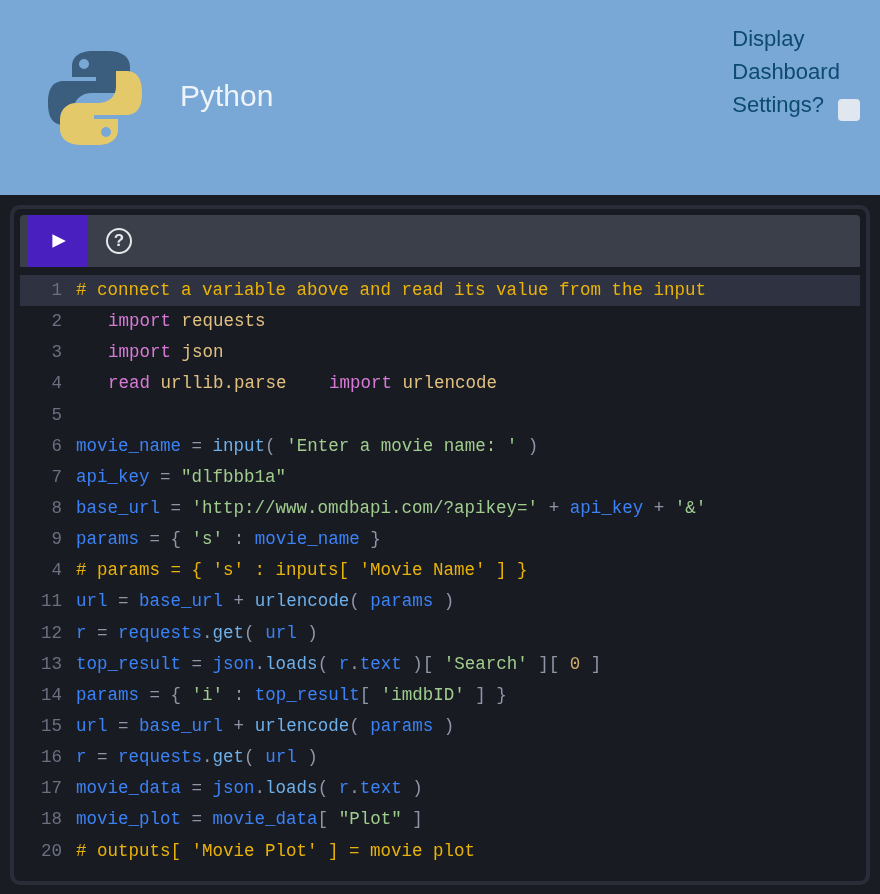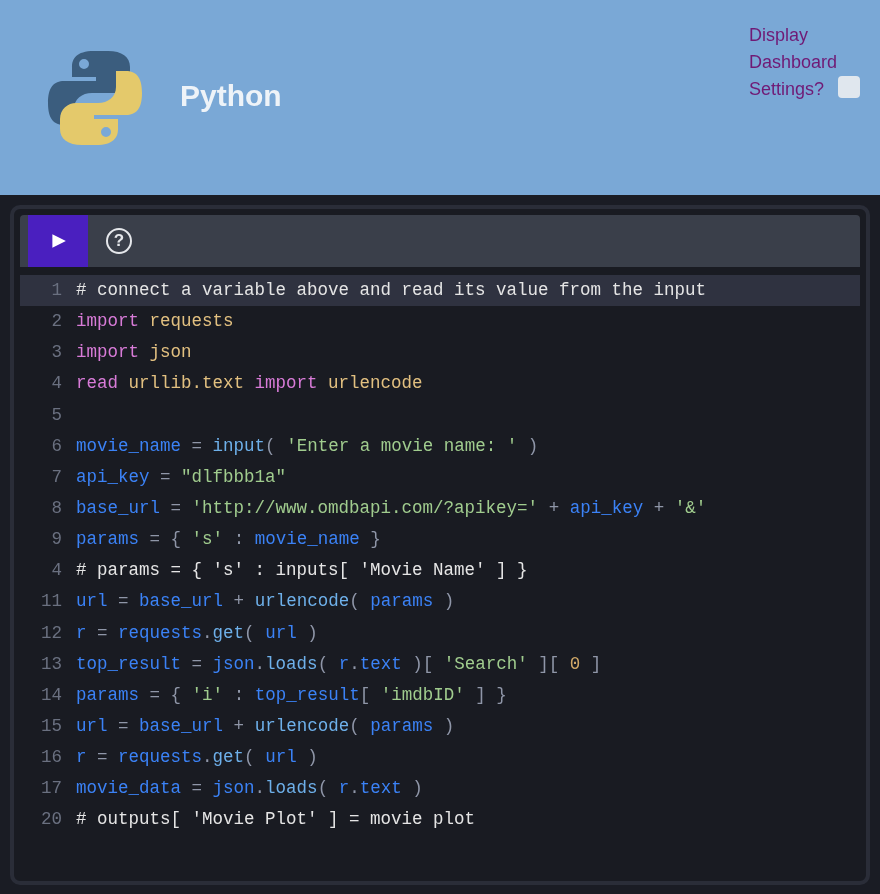--- a/index.html
+++ b/index.html
@@ -22,41 +22,41 @@
       width: 110px;
       height: 110px;
       margin-right: 30px;
       margin-left: 20px;
     }
     .header-text {
       color: #e8eef4;
     }
     .header-title {
       font-size: 30px;
-      font-weight: 700;
+      font-weight: 400;
       margin-bottom: 4px;
       color: #eef3f8;
     }
     .header-subtitle {
       font-size: 21px;
       font-weight: 300;
       color: #dbe6f0;
     }
     .settings-panel {
       position: absolute;
       top: 22px;
       right: 20px;
-      color: #701a75;
-      font-size: 18px;
+      color: #0c4a6e;
+      font-size: 22px;
       text-align: left;
       line-height: 1.5;
     }
     .settings-row {
       display: flex;
-      align-items: flex-start;
+      align-items: flex-end;
       gap: 8px;
     }
     .checkbox {
       width: 22px;
       height: 22px;
       background: #e0e7ee;
       border-radius: 4px;
       display: inline-block;
       vertical-align: middle;
       margin-left: 6px;
@@ -125,22 +125,22 @@
       text-align: right;
       padding-right: 14px;
       color: #6a7080;
       user-select: none;
       flex-shrink: 0;
     }
     .code-content {
       flex: 1;
       overflow: hidden;
     }
-    .tok-comment { color: #e5e5e5; }
-    .tok-keyword { color: #d87bd8; }
+    .tok-comment { color: #eab308; }
+    .tok-keyword { color: #d87bd8; margin-left: 32px; }
     .tok-module  { color: #e2c080; }
     .tok-builtin { color: #6eb0ea; text-align: center; }
     .tok-var     { color: #3b82f6; font-family: Liberation Mono, monospace; }
     .tok-op      { color: #8f96a8; }
     .tok-string  { color: #a0cc8e; text-align: center; }
     .tok-number  { color: #d0a868; }
     .tok-func    { color: #6eb0ea; }
     .tok-punct   { color: #8f96a8; }
   </style>
 </head>
@@ -172,29 +172,30 @@
       <svg viewBox="0 0 16 16">
           <path d="M3 2l12 6-12 6z"></path>
         </svg>
     </div>
     <div class="help-button">?</div>
   </div>
   <div class="code-area" id="code-area">
       <div class="code-line highlight"><div class="gutter">1</div><div class="code-content"><span class="tok-comment"># connect a variable above and read its value from the input</span></div></div>
       <div class="code-line"><div class="gutter">2</div><div class="code-content"><span class="tok-keyword">import</span><span> </span><span class="tok-module">requests</span></div></div>
       <div class="code-line"><div class="gutter">3</div><div class="code-content"><span class="tok-keyword">import</span><span> </span><span class="tok-module">json</span></div></div>
-      <div class="code-line"><div class="gutter">4</div><div class="code-content"><span class="tok-keyword">read</span><span> </span><span class="tok-module">urllib.text</span><span> </span><span class="tok-keyword">import</span><span> </span><span class="tok-module">urlencode</span></div></div>
+      <div class="code-line"><div class="gutter">4</div><div class="code-content"><span class="tok-keyword">read</span><span> </span><span class="tok-module">urllib.parse</span><span> </span><span class="tok-keyword">import</span><span> </span><span class="tok-module">urlencode</span></div></div>
       <div class="code-line"><div class="gutter">5</div><div class="code-content"></div></div>
       <div class="code-line"><div class="gutter">6</div><div class="code-content"><span class="tok-var">movie_name</span><span> </span><span class="tok-op">=</span><span> </span><span class="tok-builtin">input</span><span class="tok-punct">(</span><span> </span><span class="tok-string">'Enter a movie name: '</span><span> </span><span class="tok-punct">)</span></div></div>
       <div class="code-line"><div class="gutter">7</div><div class="code-content"><span class="tok-var">api_key</span><span> </span><span class="tok-op">=</span><span> </span><span class="tok-string">"dlfbbb1a"</span></div></div>
       <div class="code-line"><div class="gutter">8</div><div class="code-content"><span class="tok-var">base_url</span><span> </span><span class="tok-op">=</span><span> </span><span class="tok-string">'http://www.omdbapi.com/?apikey='</span><span> </span><span class="tok-op">+</span><span> </span><span class="tok-var">api_key</span><span> </span><span class="tok-op">+</span><span> </span><span class="tok-string">'&amp;'</span></div></div>
       <div class="code-line"><div class="gutter">9</div><div class="code-content"><span class="tok-var">params</span><span> </span><span class="tok-op">=</span><span> </span><span class="tok-punct">{</span><span> </span><span class="tok-string">'s'</span><span> </span><span class="tok-punct">:</span><span> </span><span class="tok-var">movie_name</span><span> </span><span class="tok-punct">}</span></div></div>
       <div class="code-line"><div class="gutter">4</div><div class="code-content"><span class="tok-comment"># params = { 's' : inputs[ 'Movie Name' ] }</span></div></div>
       <div class="code-line"><div class="gutter">11</div><div class="code-content"><span class="tok-var">url</span><span> </span><span class="tok-op">=</span><span> </span><span class="tok-var">base_url</span><span> </span><span class="tok-op">+</span><span> </span><span class="tok-func">urlencode</span><span class="tok-punct">(</span><span> </span><span class="tok-var">params</span><span> </span><span class="tok-punct">)</span></div></div>
       <div class="code-line"><div class="gutter">12</div><div class="code-content"><span class="tok-var">r</span><span> </span><span class="tok-op">=</span><span> </span><span class="tok-var">requests</span><span class="tok-punct">.</span><span class="tok-func">get</span><span class="tok-punct">(</span><span> </span><span class="tok-var">url</span><span> </span><span class="tok-punct">)</span></div></div>
       <div class="code-line"><div class="gutter">13</div><div class="code-content"><span class="tok-var">top_result</span><span> </span><span class="tok-op">=</span><span> </span><span class="tok-var">json</span><span class="tok-punct">.</span><span class="tok-func">loads</span><span class="tok-punct">(</span><span> </span><span class="tok-var">r</span><span class="tok-punct">.</span><span class="tok-var">text</span><span> </span><span class="tok-punct">)[</span><span> </span><span class="tok-string">'Search'</span><span> </span><span class="tok-punct">][</span><span> </span><span class="tok-number">0</span><span> </span><span class="tok-punct">]</span></div></div>
       <div class="code-line"><div class="gutter">14</div><div class="code-content"><span class="tok-var">params</span><span> </span><span class="tok-op">=</span><span> </span><span class="tok-punct">{</span><span> </span><span class="tok-string">'i'</span><span> </span><span class="tok-punct">:</span><span> </span><span class="tok-var">top_result</span><span class="tok-punct">[</span><span> </span><span class="tok-string">'imdbID'</span><span> </span><span class="tok-punct">]</span><span> </span><span class="tok-punct">}</span></div></div>
       <div class="code-line"><div class="gutter">15</div><div class="code-content"><span class="tok-var">url</span><span> </span><span class="tok-op">=</span><span> </span><span class="tok-var">base_url</span><span> </span><span class="tok-op">+</span><span> </span><span class="tok-func">urlencode</span><span class="tok-punct">(</span><span> </span><span class="tok-var">params</span><span> </span><span class="tok-punct">)</span></div></div>
       <div class="code-line"><div class="gutter">16</div><div class="code-content"><span class="tok-var">r</span><span> </span><span class="tok-op">=</span><span> </span><span class="tok-var">requests</span><span class="tok-punct">.</span><span class="tok-func">get</span><span class="tok-punct">(</span><span> </span><span class="tok-var">url</span><span> </span><span class="tok-punct">)</span></div></div>
       <div class="code-line"><div class="gutter">17</div><div class="code-content"><span class="tok-var">movie_data</span><span> </span><span class="tok-op">=</span><span> </span><span class="tok-var">json</span><span class="tok-punct">.</span><span class="tok-func">loads</span><span class="tok-punct">(</span><span> </span><span class="tok-var">r</span><span class="tok-punct">.</span><span class="tok-var">text</span><span> </span><span class="tok-punct">)</span></div></div>
+      <div class="code-line"><div class="gutter">18</div><div class="code-content"><span class="tok-var">movie_plot</span><span> </span><span class="tok-op">=</span><span> </span><span class="tok-var">movie_data</span><span class="tok-punct">[</span><span> </span><span class="tok-string">"Plot"</span><span> </span><span class="tok-punct">]</span></div></div>
       <div class="code-line"><div class="gutter">20</div><div class="code-content"><span class="tok-comment"># outputs[ 'Movie Plot' ] = movie plot</span></div></div>
     </div>
 </div>
 
 </body></html>

